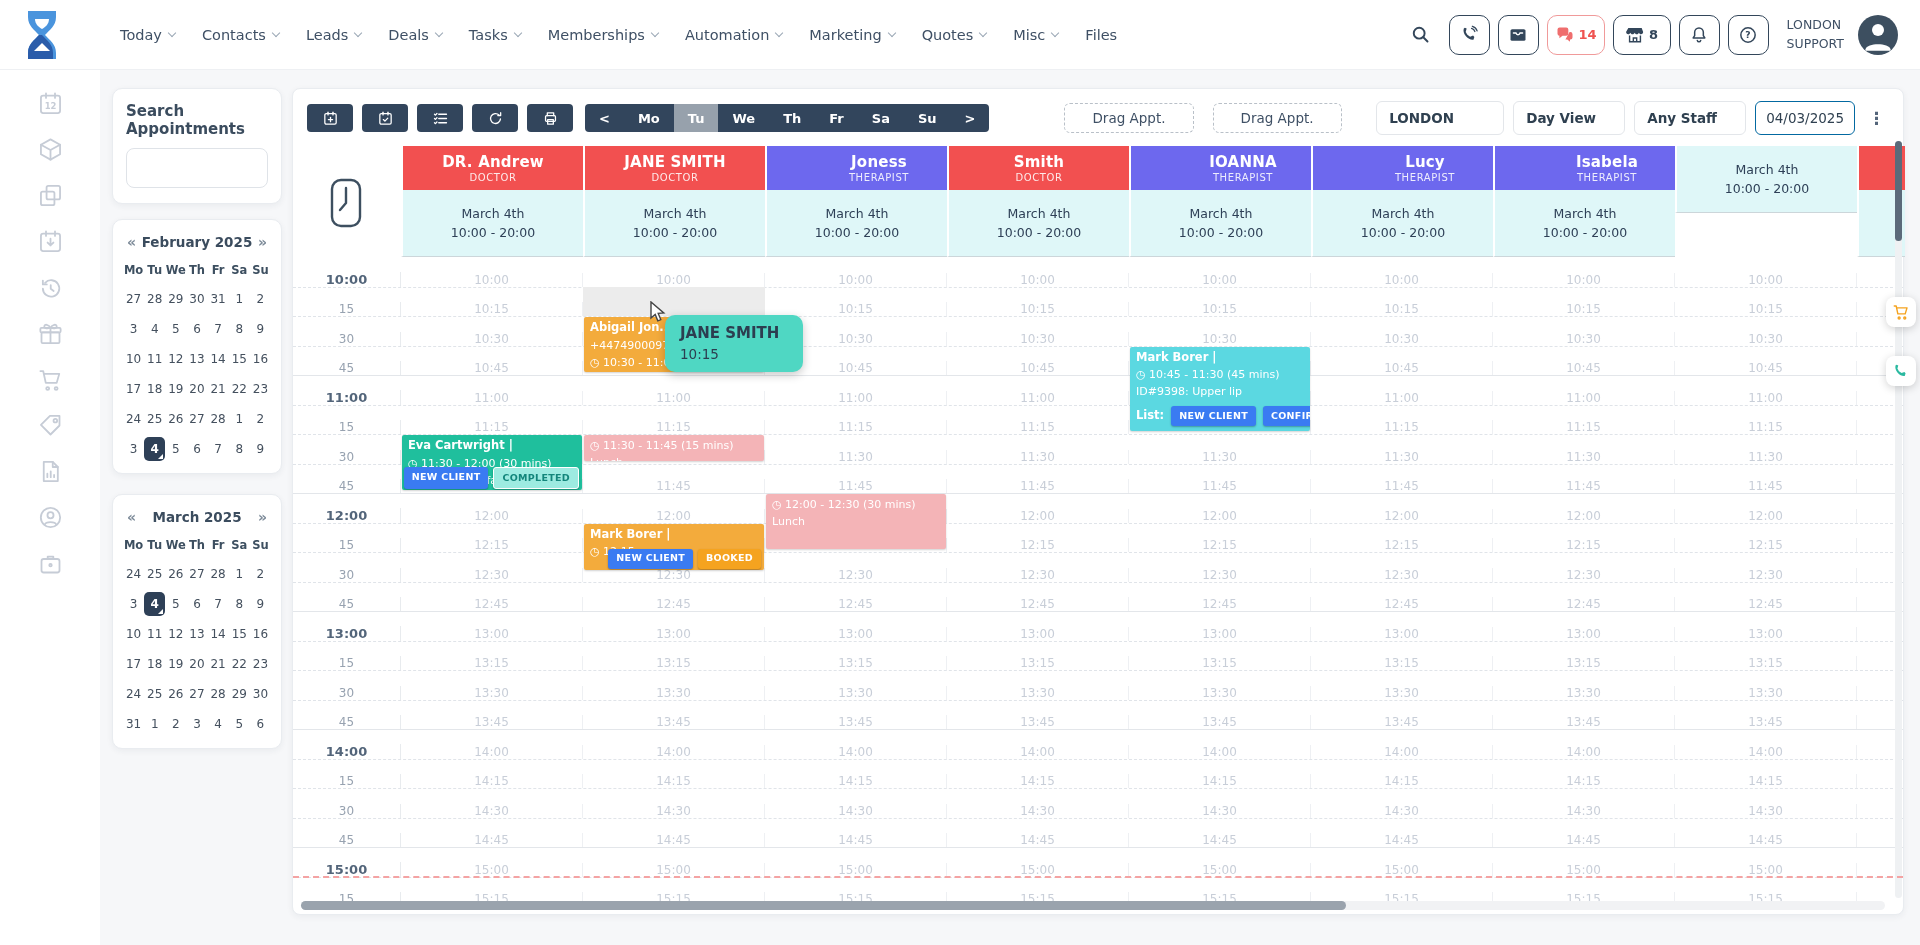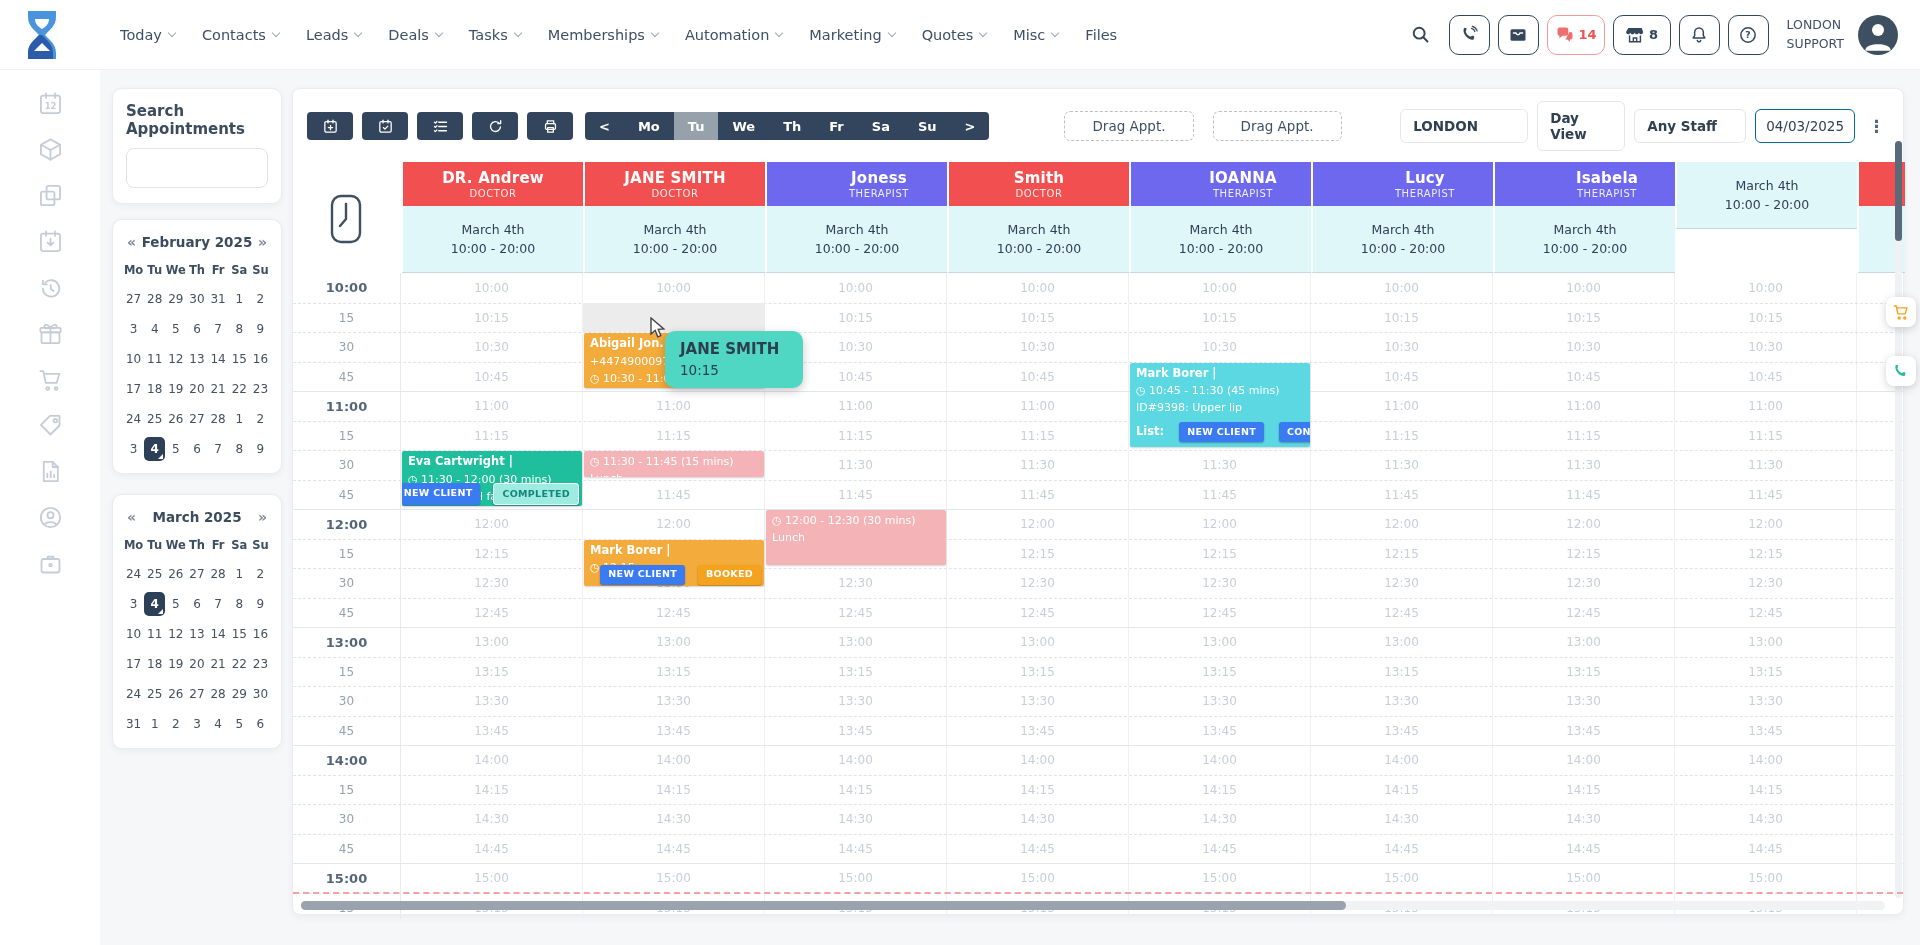--- a/index.html
+++ b/index.html
@@ -49,57 +49,57 @@
   .toolbar { display:flex; align-items:center; padding:12px 14px 11px; }
   .tbtn { width:46px; height:28px; background:#32455c; border:none; border-radius:4px; margin-right:9px; display:flex; align-items:center; justify-content:center; cursor:pointer; }
   .tbtn svg { width:17px; height:17px; stroke:#fff; fill:none; stroke-width:1.8; stroke-linecap:round; stroke-linejoin:round; }
   .daynav { display:flex; background:#32455c; border-radius:4px; overflow:hidden; margin-left:3px; height:28px; }
   .dayseg { color:#fff; font-size:13px; font-weight:700; padding:0 14px; display:flex; align-items:center; cursor:pointer; }
   .dayseg.active { background:#97a1ac; }
   .drag-btn { border:1.6px dashed #b9c0c8; background:#fff; border-radius:6px; color:#3f5065; font-size:13.5px; padding:6px 27px; cursor:pointer; font-family:inherit; }
   .drag-wrap { display:flex; gap:19px; margin-left:75px; }
   .tb-right { margin-left:auto; display:flex; align-items:center; gap:9px; }
   .select-box { border:1px solid #e3e6ea; border-radius:6px; background:#fff; padding:8px 12px; font-size:13.5px; color:#2f4050; font-weight:600; cursor:pointer; }
-  .sel-london { width:128px; } .sel-view { width:88px; } .sel-staff { width:112px; }
+  .sel-london { width:128px; } .sel-view { width:112px; } .sel-staff { width:112px; }
   .date-box { border:1px solid #0369a1; border-radius:6px; padding:8px 10px; font-size:13.5px; color:#2f4050; cursor:pointer; }
   .kebab { font-size:17px; color:#54657a; padding:0 4px; cursor:pointer; font-weight:bold; }
 
   
   .grid-head { display:flex; }
   .gh-gutter { flex:0 0 108px; position:relative; }
   .gh-clock { position:absolute; left:37px; top:32px; }
   .gh-col { flex:0 0 182px; }
   .gh-col.partial { flex:0 0 48px; overflow:hidden; }
   .gh-name { height:44px; border-left:2px solid #fff; color:#fff; text-align:center; display:flex; flex-direction:column; justify-content:center; cursor:pointer; }
   .gh-name .nm { font-size:15px; font-weight:700; letter-spacing:.2px; }
   .gh-name .rl { font-size:10px; letter-spacing:.6px; color:rgba(255,255,255,.88); margin-top:1px; }
   .hdr-red { background:#f25050; } .hdr-purple { background:#6d68ee;padding-left:44px; } .hdr-green { background:#35c06f; }
   .gh-sub { height:67px; background:#dff7f8; border-left:2px solid #fff; border-bottom:1px solid #ccd6da; color:#2e4057; font-size:12.5px; text-align:center; padding-top:15px; line-height:1.5; }
 
   .grid-body { position:relative; height:646px; overflow:hidden; }
-  .trow { display:flex; height:29.5px; }
+  .trow { display:flex; height:29.5px;align-items:flex-end; }
   .trow.hour { border-top:1px solid #e3e6ea; }
   .trow.q { border-top:1px dashed #e0e4e9; }
   .trow.first { border-top:none; }
   .tg { flex:0 0 108px; display:flex; align-items:center; justify-content:center; border-right:1px solid #e8ebee; }
   .tg.h { font-size:13px; font-weight:600; color:#53657a; }
   .tg.m { font-size:12px; color:#97a2b0; }
   .tcell { flex:0 0 182px; display:flex; align-items:center; justify-content:center; font-size:12px; color:#c8ced8; border-right:1px solid #eef0f3; cursor:pointer; }
   .tcell.partial { flex:0 0 48px; border-right:none; }
   .hovercell { position:absolute; background:#ececec; z-index:1; }
 
   .apt { position:absolute; z-index:2; border-radius:2px; color:#fff; font-size:11px; line-height:1.55; padding:2px 6px; overflow:hidden; box-shadow:0 1px 2px rgba(0,0,0,.18); cursor:pointer; }
   .apt .l1 { font-weight:700; font-size:11.5px; white-space:nowrap; }
   .apt .ln { white-space:nowrap; }
   .apt .tm::before { content:"◷ "; }
   .c-orange { background:#f3ab3c; } .c-pink { background:#f4b4b7; } .c-green { background:#1fbf9d; } .c-cyan { background:#5bd8e1; }
   .badges-abs { position:absolute; bottom:1px; right:3px; display:flex; gap:5px; z-index:3; }
   .badges-row { position:absolute; bottom:5px; left:6px; right:4px; display:flex; align-items:center; gap:7px; }
   .list-lbl { font-weight:700; font-size:11.5px; }
-  .badge { padding:2.5px 8px; border-radius:3px; font-size:9.5px; font-weight:700; letter-spacing:.3px; color:#fff; box-shadow:0 1px 2px rgba(0,0,0,.3); white-space:nowrap;margin-left:8px; }
+  .badge { padding:2.5px 8px; border-radius:3px; font-size:9.5px; font-weight:700; letter-spacing:.3px; color:#fff; box-shadow:0 1px 2px rgba(0,0,0,.3); white-space:nowrap; }
   .b-blue { background:#3a7bf2; } .b-orange { background:#f5a31f; }
   .b-teal { background:#9debe1; color:#13857b; border:1px solid #fff; }
 
   .tip { position:absolute; z-index:5; background:#4fd7c3; border-radius:10px; padding:9px 15px 10px; box-shadow:0 3px 10px rgba(0,0,0,.22); color:#2c3e50; min-width:138px; }
   .tip .n { font-weight:700; font-size:15px; }
   .tip .t { font-size:13.5px; margin-top:4px; }
   .cursor { position:absolute; z-index:6; }
   .nowline { position:absolute; left:0; right:0; top:619px; border-top:2px dashed #f4a3a3; z-index:3; }
 
   .vscroll { position:absolute; right:1px; top:52px; bottom:16px; width:7px; background:#eff1f3; border-radius:4px; }

